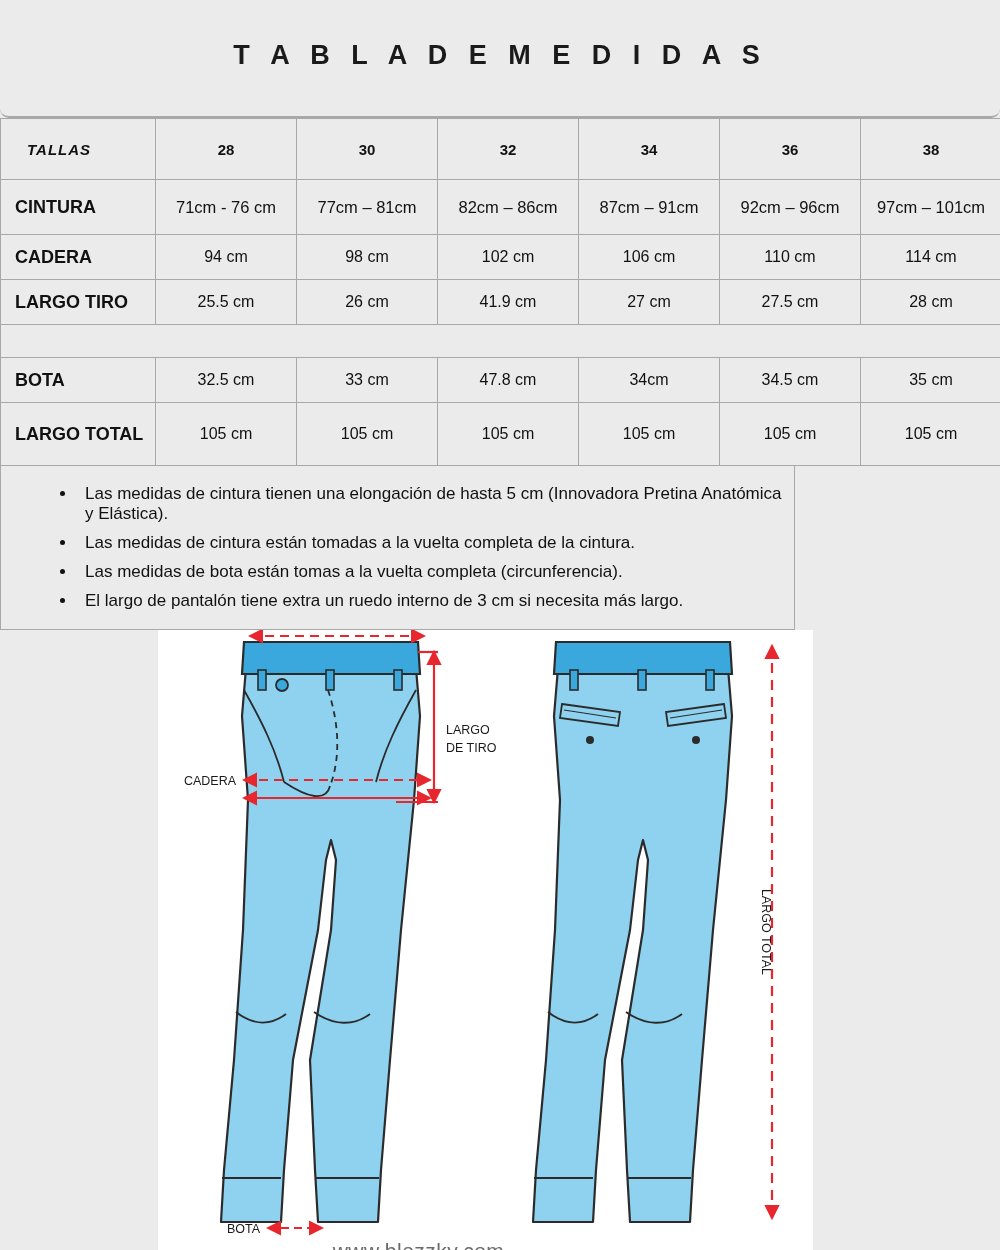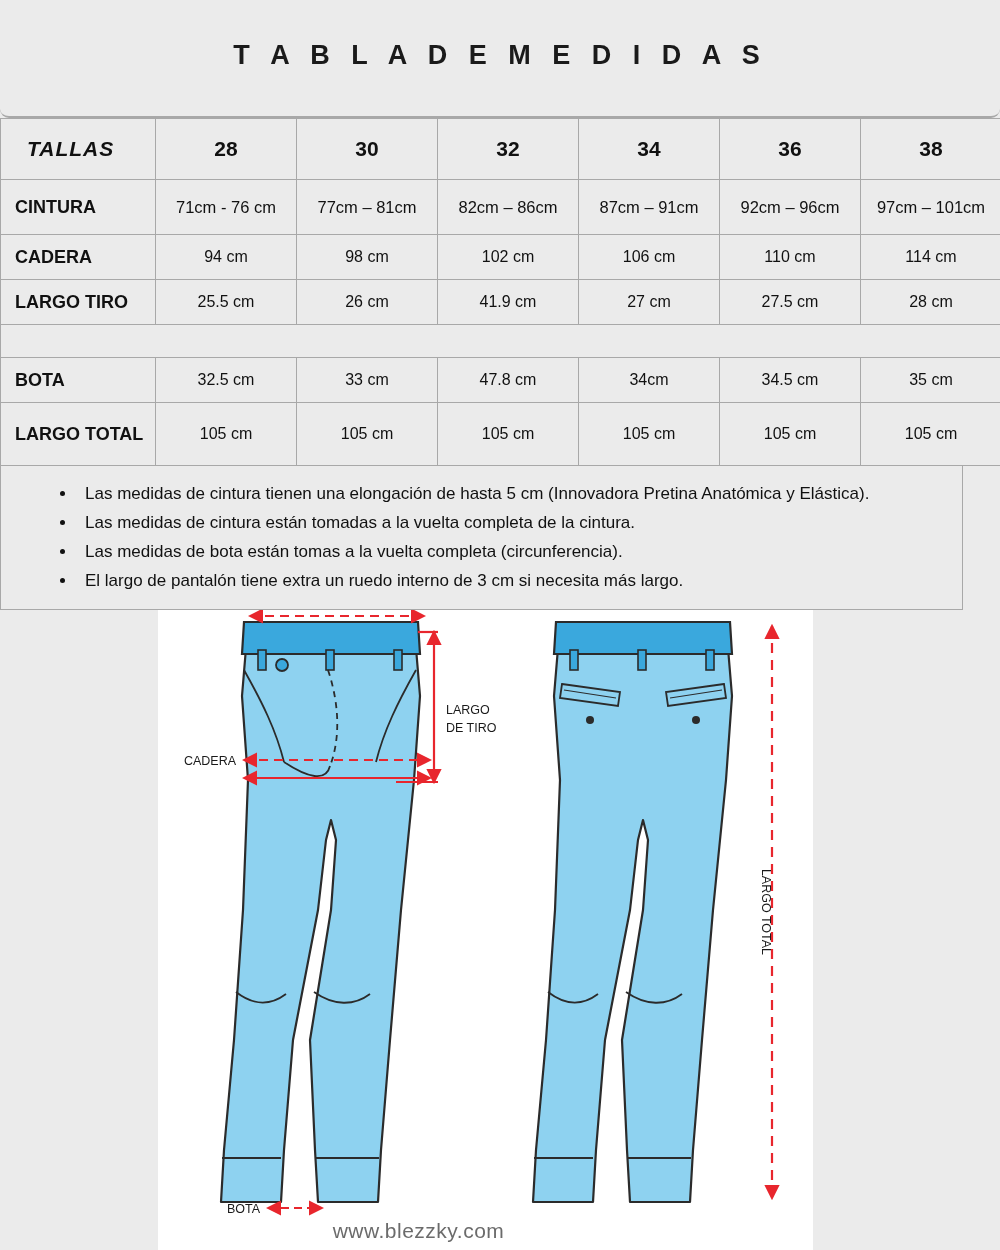--- a/index.html
+++ b/index.html
@@ -58,21 +58,21 @@
     border: 1px solid #a8a8a8;
     text-align: center;
     vertical-align: middle;
     color: #111;
   }
   .col-label { width: 155px; }
   .col-size  { width: 141px; }
 
   .row-head td {
     height: 58px;
-    font-size: 21px;
+    font-size: 15px;
     font-weight: bold;
   }
   .head-label {
     font-style: italic;
     font-size: 22px;
     text-align: left !important;
     padding-left: 26px;
     letter-spacing: 1px;
   }
   .row-data td {
@@ -91,21 +91,21 @@
     height: 30px;
     border-left: 1px solid #a8a8a8;
     border-right: 1px solid #a8a8a8;
   }
   .row-largo-total td { height: 60px; }
   .row-largo-total td.lbl { line-height: 1.15; }
 
   
   .notes {
     box-sizing: border-box;
-    width: 963px;
+    width: 795px;
     border-left: 1px solid #a8a8a8;
     border-right: 1px solid #a8a8a8;
     border-bottom: 1px solid #a8a8a8;
     padding: 18px 0 14px 0;
     background: #ebebeb;
   }
   .notes ul {
     margin: 0;
     padding-left: 76px;
     list-style: disc;

